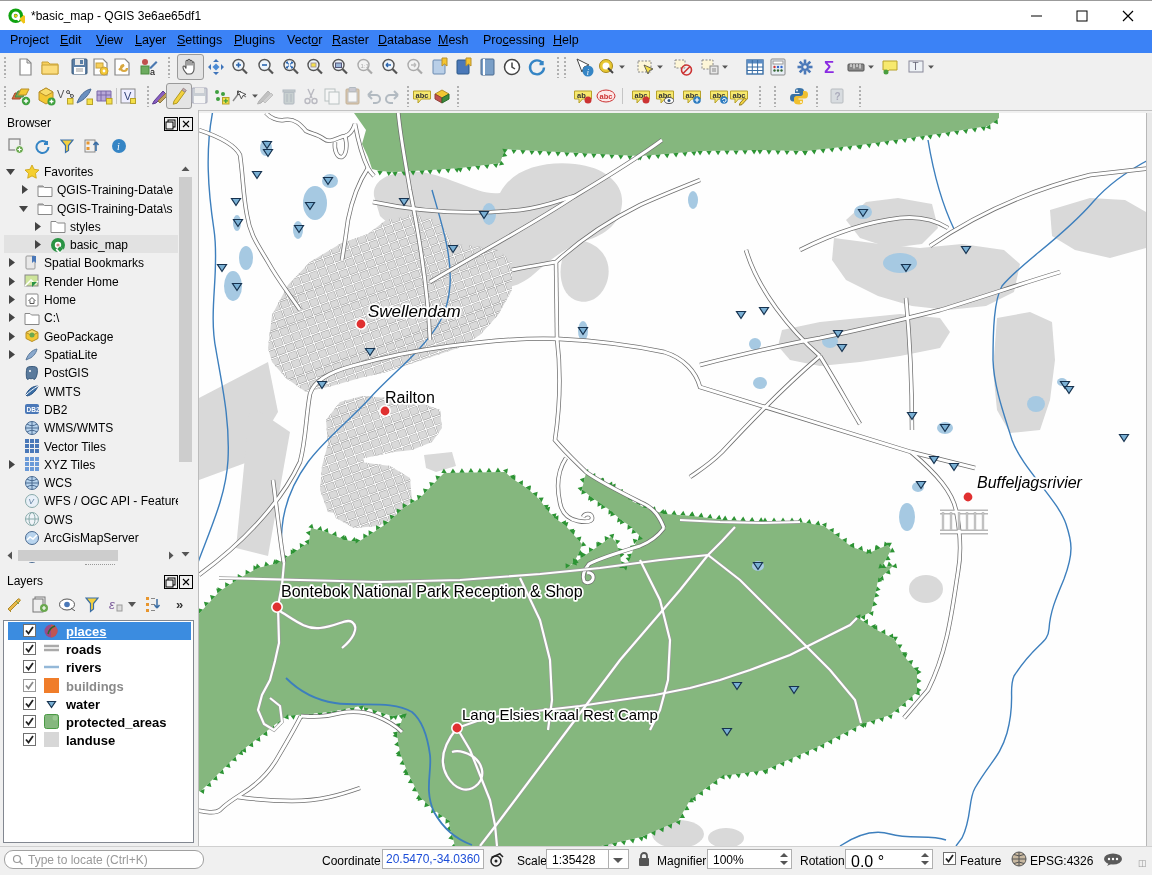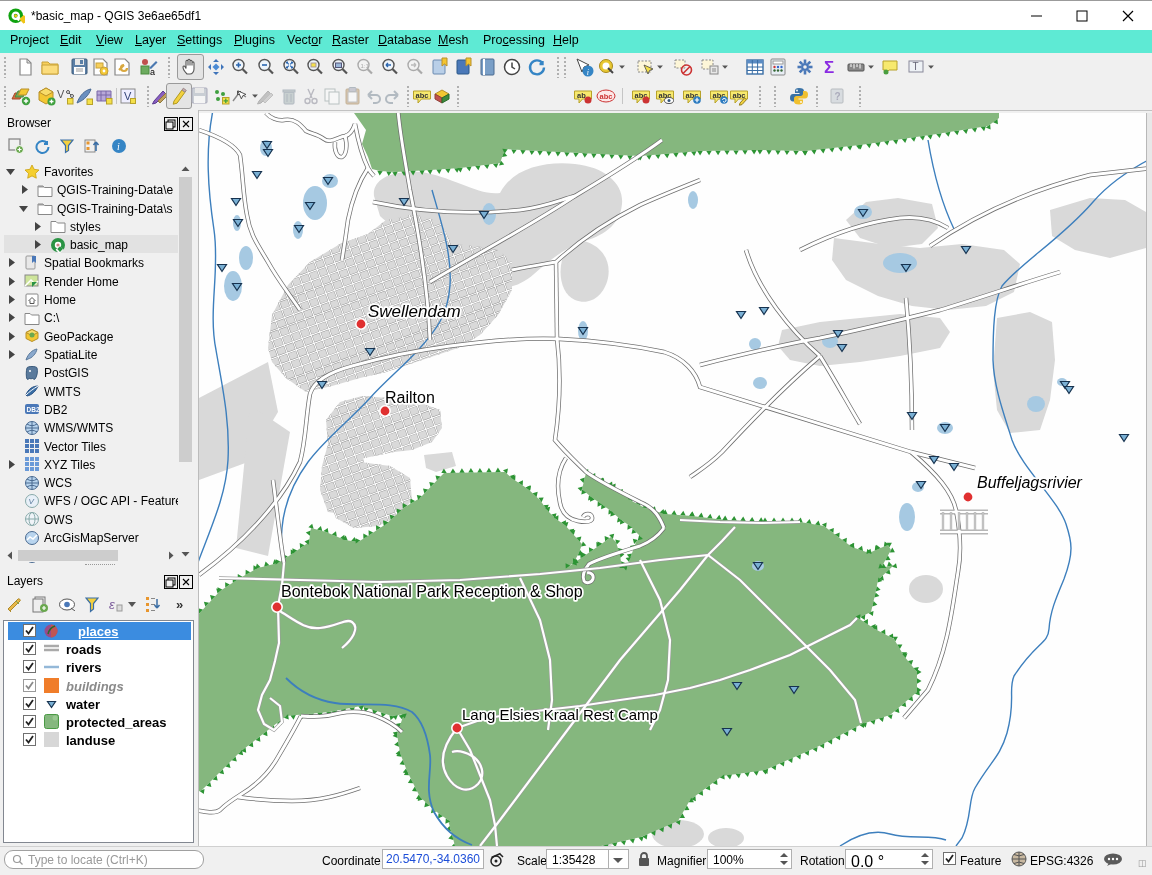--- a/index.html
+++ b/index.html
@@ -1,18 +1,18 @@
 <!DOCTYPE html>
 <html><head><meta charset="utf-8"><style>
 
 * { margin:0; padding:0; box-sizing:border-box; }
 html,body { width:1152px; height:875px; overflow:hidden; font-family:"Liberation Sans", sans-serif; background:#f0f0f0;}
 #titlebar { position:absolute; left:0; top:0; width:1152px; height:30px; background:#ffffff; border-top:1px solid #9b9b9b; }
 #title-text { position:absolute; left:31px; top:8px; font-size:12px; color:#000; }
-#menubar { position:absolute; left:0; top:30px; width:1152px; height:23px; background:#5eead4; font-size:12.5px; color:#000; }
+#menubar { position:absolute; left:0; top:30px; width:1152px; height:23px; background:#3b82f6; font-size:12.5px; color:#000; }
 .menuitem { position:absolute; top:3px; }
 .menuitem u { text-decoration:underline; }
 #toolbars { position:absolute; left:0; top:53px; width:1152px; height:58px; background:#f0f0f0; border-bottom:1px solid #c2c2c2; }
 .grip { position:absolute; width:5px; height:22px; background-image:radial-gradient(circle, #b0b0b0 0.8px, transparent 0.8px); background-size:4px 4px; }
 #leftcol { position:absolute; left:0; top:110px; width:199px; height:736px; background:#f0f0f0; border-right:1px solid #bcbcbc; }
 .trow { position:absolute; height:18px; line-height:18px; white-space:nowrap; color:#000; font-size:12px; }
 #map { position:absolute; left:199px; top:113px; width:953px; height:733px; background:#fff; overflow:hidden;}
 #statusbar { position:absolute; left:0; top:846px; width:1152px; height:29px; background:#f0f0f0; border-top:1px solid #d0d0d0; font-size:12px; color:#000; }
 .sbox { position:absolute; background:#fff; border:1px solid #b0b0b0; font-size:12px; color:#1d4ed8; }
 .pbtn { position:absolute; width:14px; height:14px; border:1px solid #000; background:#f0f0f0; }
@@ -685,21 +685,21 @@
 <div style="position:absolute;left:8px;top:622px;width:183px;height:18px;background:#3b8ce0"></div>
 <div style="position:absolute;left:23px;top:624px;width:13px;height:13px;background:#fff;border:1px solid #707070"></div>
 <svg style="position:absolute;left:24px;top:625px" width="11" height="11" viewBox="0 0 11 11">
     <path d="M2 5.5 l2.5 3 L9 2" fill="none" stroke="#222" stroke-width="1.8"></path>
   </svg>
 <svg style="position:absolute;left:44px;top:624px" width="14" height="14" viewBox="0 0 14 14">
     <circle cx="7" cy="7" r="6.5" fill="#9a4a8a"></circle>
     <path d="M7 0.5 a6.5 6.5 0 0 1 0 13 z" fill="#c05555"></path>
     <path d="M4 10 C5 6 8 3 11 2" stroke="#2a6a2a" stroke-width="1.5" fill="none"></path>
   </svg>
-<div style="position:absolute;left:66px;top:624px;font-size:13px;font-weight:bold;color:#fff;text-decoration:underline;margin-left:12px;">places</div>
+<div style="position:absolute;left:66px;top:624px;font-size:13px;font-weight:bold;color:#fff;text-decoration:underline;">places</div>
 <div style="position:absolute;left:23px;top:642px;width:13px;height:13px;background:#fff;border:1px solid #707070"></div>
 <svg style="position:absolute;left:24px;top:643px" width="11" height="11" viewBox="0 0 11 11">
     <path d="M2 5.5 l2.5 3 L9 2" fill="none" stroke="#222" stroke-width="1.8"></path>
   </svg>
 <svg style="position:absolute;left:44px;top:644px" width="15" height="8" viewBox="0 0 15 8">
     <line x1="0" y1="2" x2="15" y2="2" stroke="#aaa" stroke-width="2.5"></line>
     <line x1="0" y1="6" x2="15" y2="6" stroke="#aaa" stroke-width="2.5"></line>
   </svg>
 <div style="position:absolute;left:66px;top:642px;font-size:13px;font-weight:bold;color:#000;">roads</div>
 <div style="position:absolute;left:23px;top:660px;width:13px;height:13px;background:#fff;border:1px solid #707070"></div>
@@ -708,21 +708,21 @@
   </svg>
 <svg style="position:absolute;left:44px;top:665px" width="15" height="4" viewBox="0 0 15 4">
     <line x1="0" y1="2" x2="15" y2="2" stroke="#94b8d8" stroke-width="2.5"></line>
   </svg>
 <div style="position:absolute;left:66px;top:660px;font-size:13px;font-weight:bold;color:#000;">rivers</div>
 <div style="position:absolute;left:23px;top:679px;width:13px;height:13px;background:#fff;border:1px solid #9a9a9a"></div>
 <svg style="position:absolute;left:24px;top:680px" width="11" height="11" viewBox="0 0 11 11">
     <path d="M2 5.5 l2.5 3 L9 2" fill="none" stroke="#8a8a8a" stroke-width="1.8"></path>
   </svg>
 <div style="position:absolute;left:44px;top:678px;width:15px;height:15px;background:#f07d2a"></div>
-<div style="position:absolute;left:66px;top:679px;font-size:13px;font-weight:bold;color:#8a8a8a;font-style:italic;">buildings</div>
+<div style="position:absolute;left:66px;top:679px;font-size:13px;font-weight:bold;color:#8a8a8a;">buildings</div>
 <div style="position:absolute;left:23px;top:697px;width:13px;height:13px;background:#fff;border:1px solid #707070"></div>
 <svg style="position:absolute;left:24px;top:698px" width="11" height="11" viewBox="0 0 11 11">
     <path d="M2 5.5 l2.5 3 L9 2" fill="none" stroke="#222" stroke-width="1.8"></path>
   </svg>
 <svg style="position:absolute;left:44px;top:697px" width="15" height="15" viewBox="0 0 15 15">
     <path d="M3.5 4.5 h8 l-4 6 z" fill="#7ab0d4" stroke="#16324f" stroke-width="1.2"></path>
   </svg>
 <div style="position:absolute;left:66px;top:697px;font-size:13px;font-weight:bold;color:#000;">water</div>
 <div style="position:absolute;left:23px;top:715px;width:13px;height:13px;background:#fff;border:1px solid #707070"></div>
 <svg style="position:absolute;left:24px;top:716px" width="11" height="11" viewBox="0 0 11 11">

